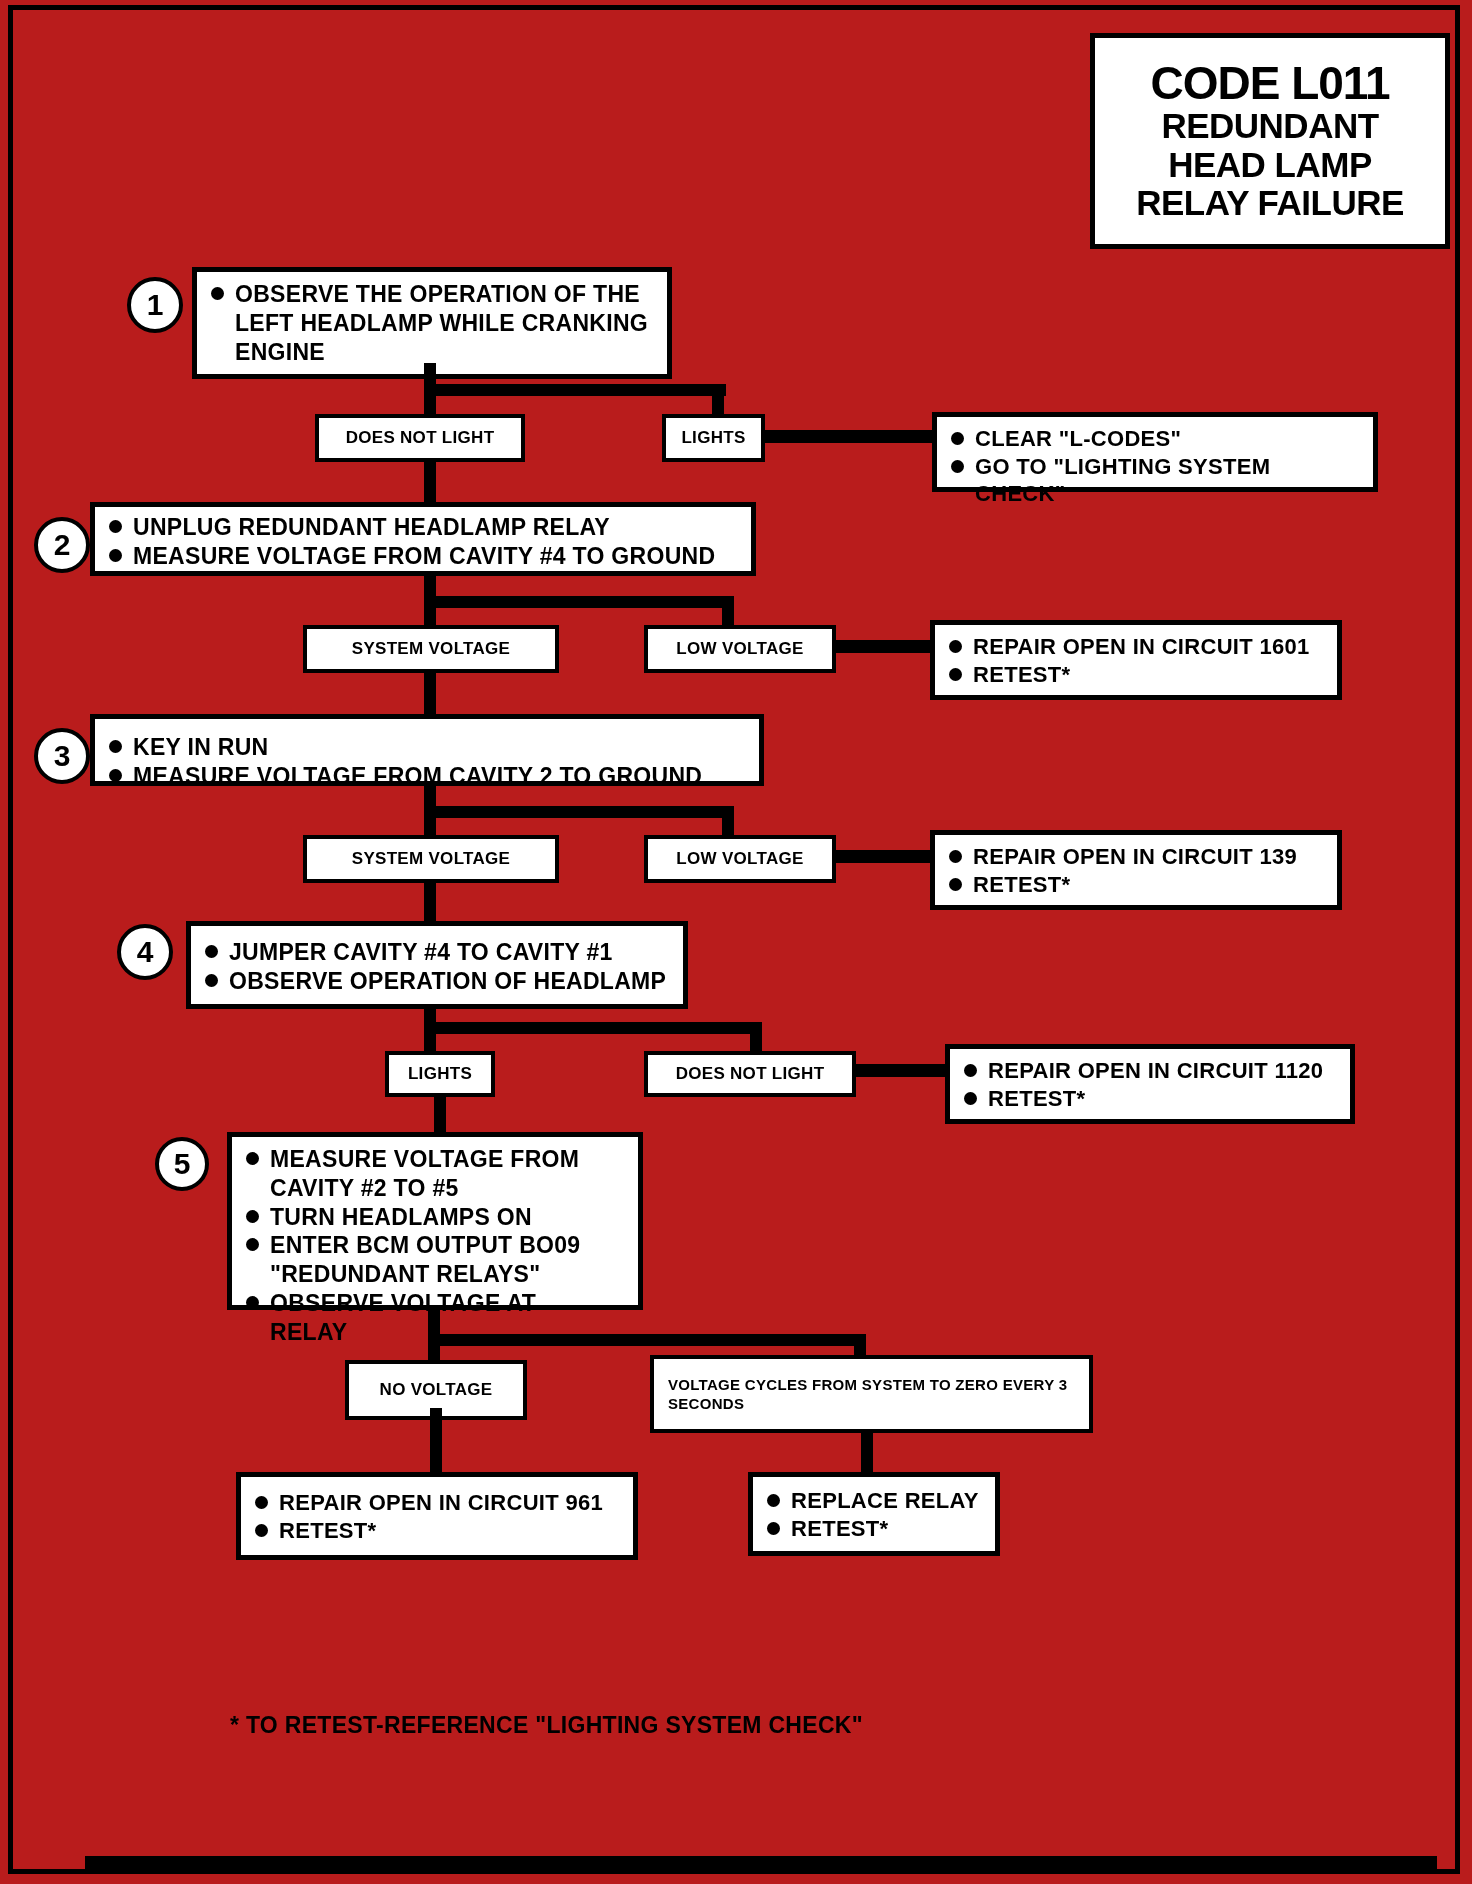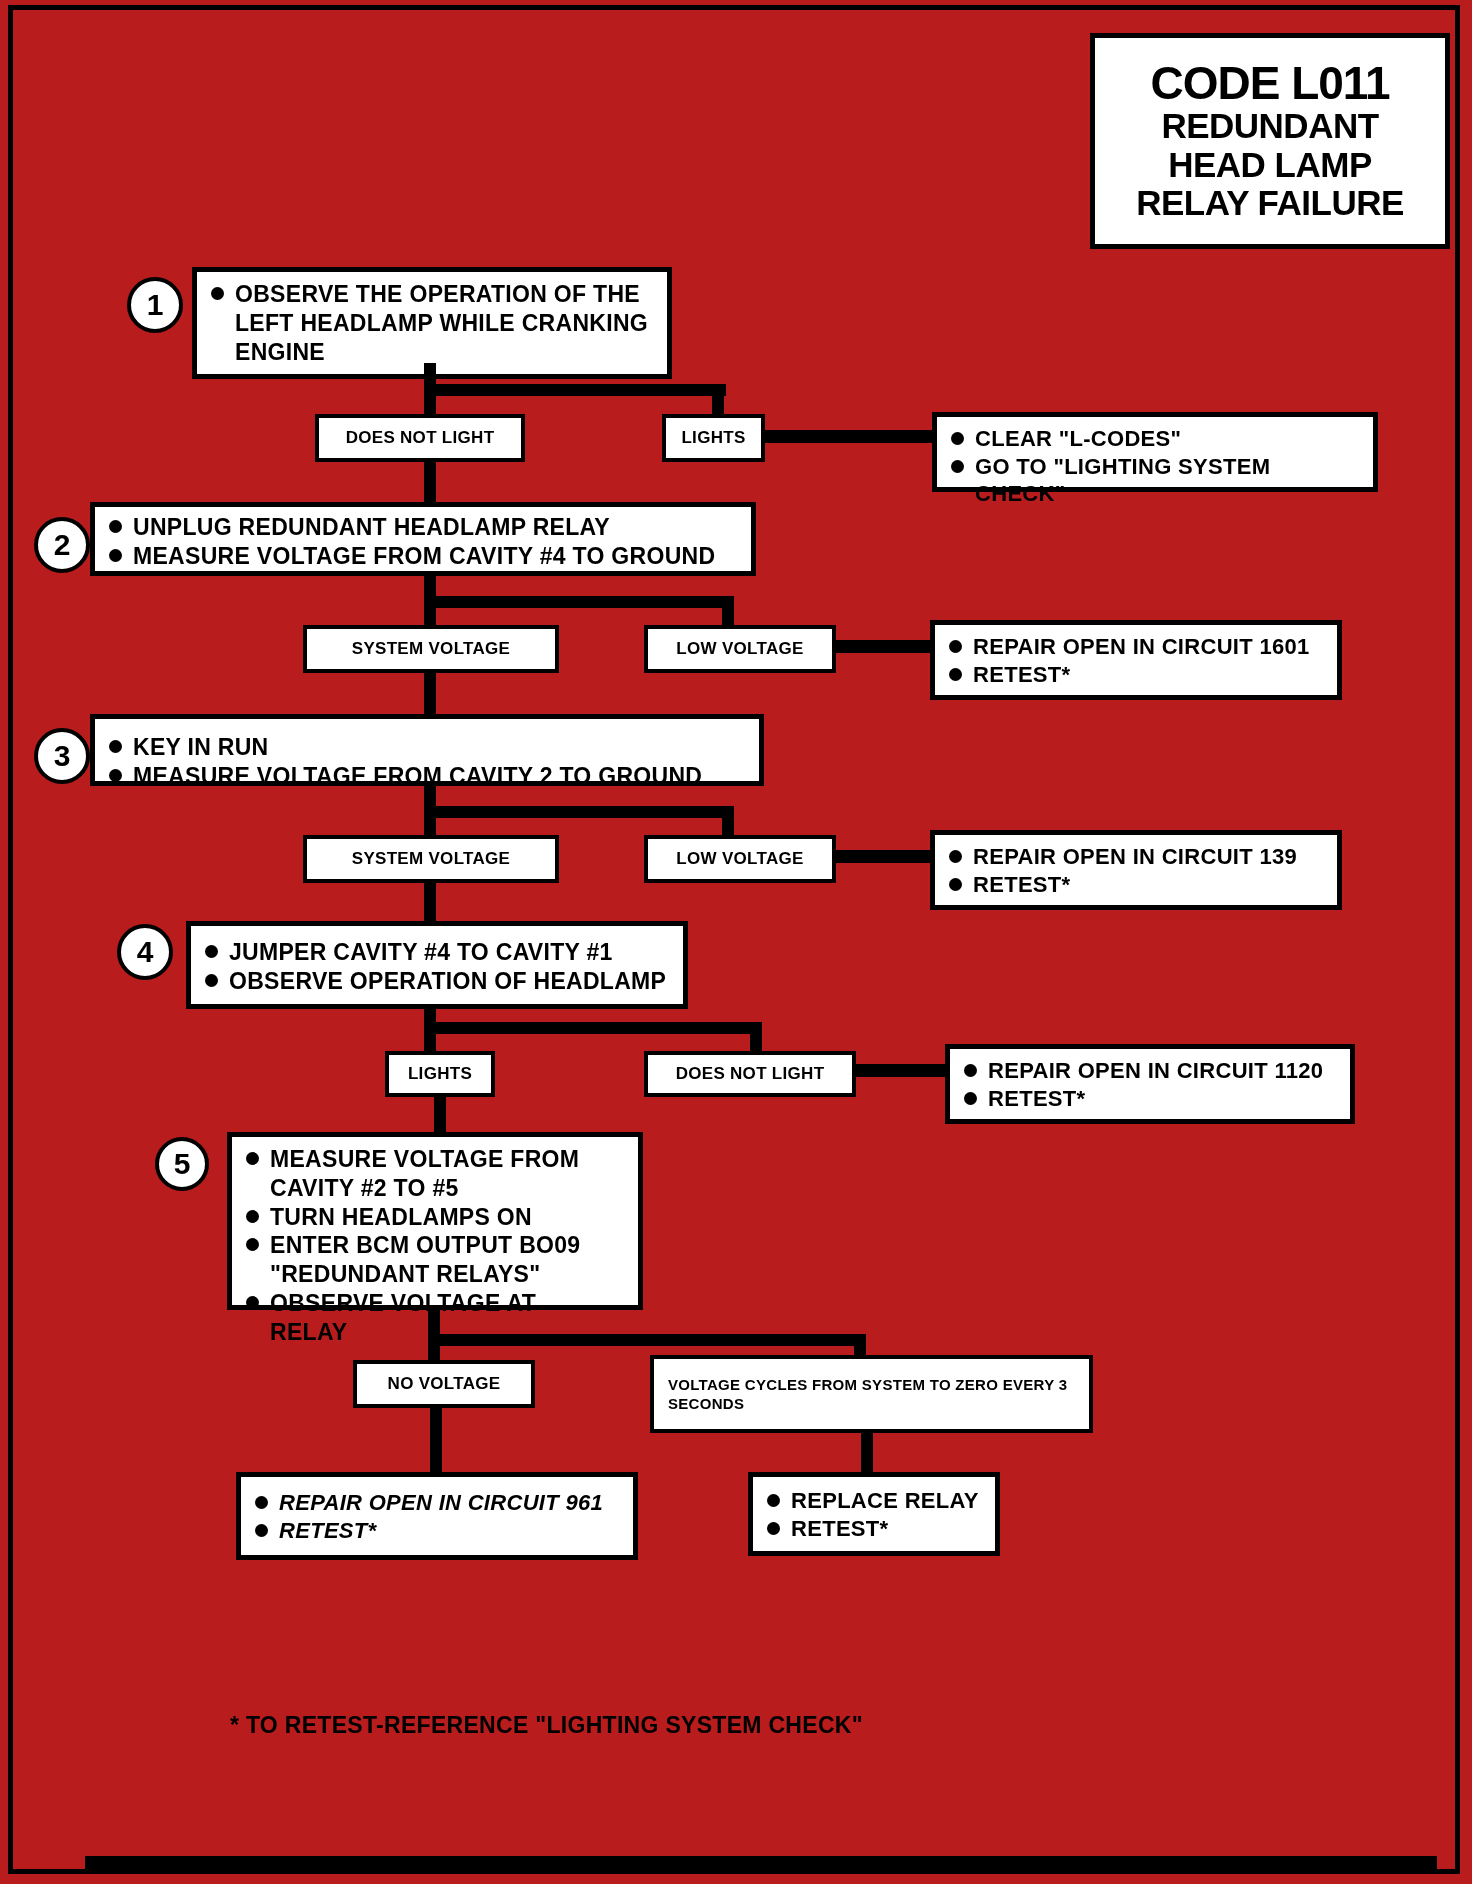--- a/index.html
+++ b/index.html
@@ -227,27 +227,27 @@
     <div class="bul">
       <span class="dot"></span>
       <span class="bt bt-narrow">OBSERVE VOLTAGE AT RELAY</span>
     </div>
   </div>
 
   <div class="line" style="left:428px;top:1310px;width:12px;height:52px;"></div>
   <div class="line" style="left:428px;top:1334px;width:438px;height:12px;"></div>
   <div class="line" style="left:854px;top:1334px;width:12px;height:26px;"></div>
 
-  <div class="box decision" style="left:345px;top:1360px;width:182px;height:48px;margin-left:8px;">NO VOLTAGE</div>
+  <div class="box decision" style="left:345px;top:1360px;width:182px;height:60px;">NO VOLTAGE</div>
   <div class="box decision multi" style="left:650px;top:1355px;width:443px;height:78px;">VOLTAGE CYCLES FROM SYSTEM TO ZERO EVERY 3 SECONDS</div>
 
   <div class="line" style="left:430px;top:1408px;width:12px;height:64px;"></div>
   <div class="line" style="left:861px;top:1433px;width:12px;height:40px;"></div>
 
-  <div class="box resultbox" style="left:236px;top:1472px;width:402px;height:88px;padding-top:12px;font-style:italic;">
+  <div class="box resultbox" style="left:236px;top:1472px;width:402px;height:88px;padding-top:12px;">
     <div class="bul">
       <span class="dot"></span>
       <span class="bt">REPAIR OPEN IN CIRCUIT 961</span>
     </div>
     <div class="bul">
       <span class="dot"></span>
       <span class="bt">RETEST*</span>
     </div>
   </div>
 

